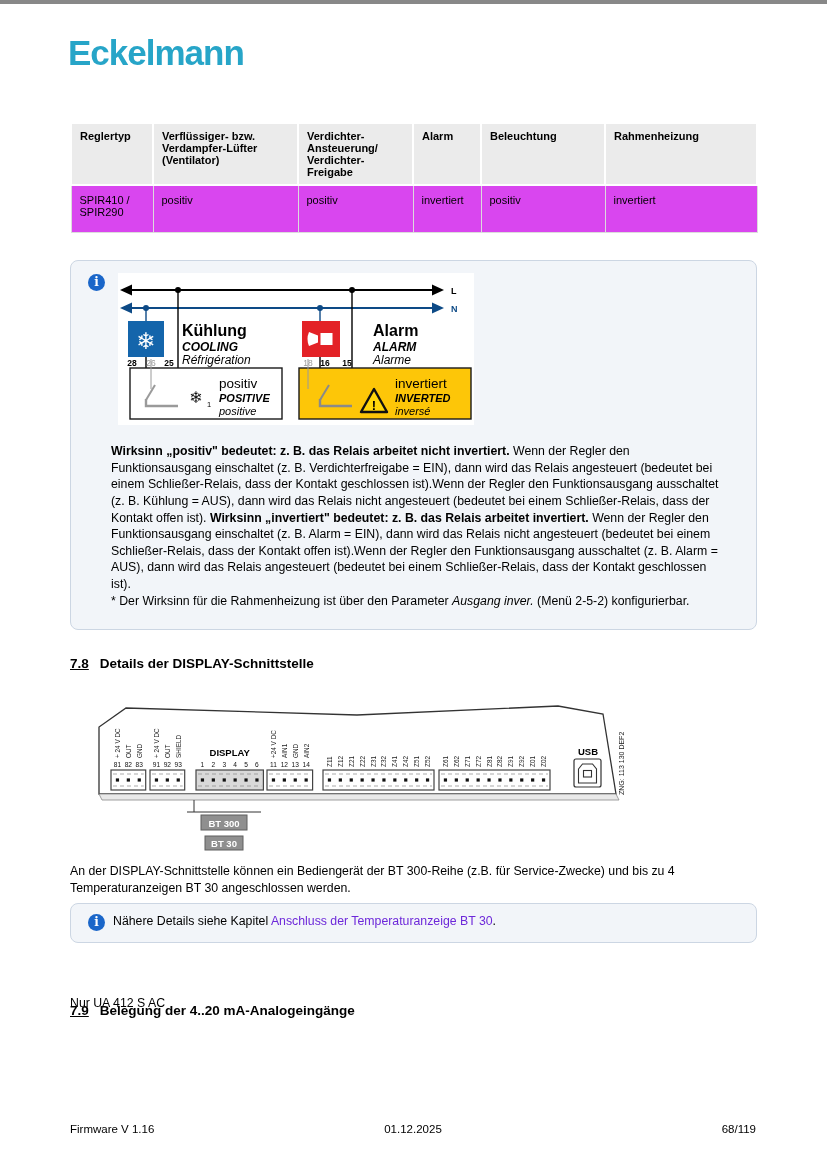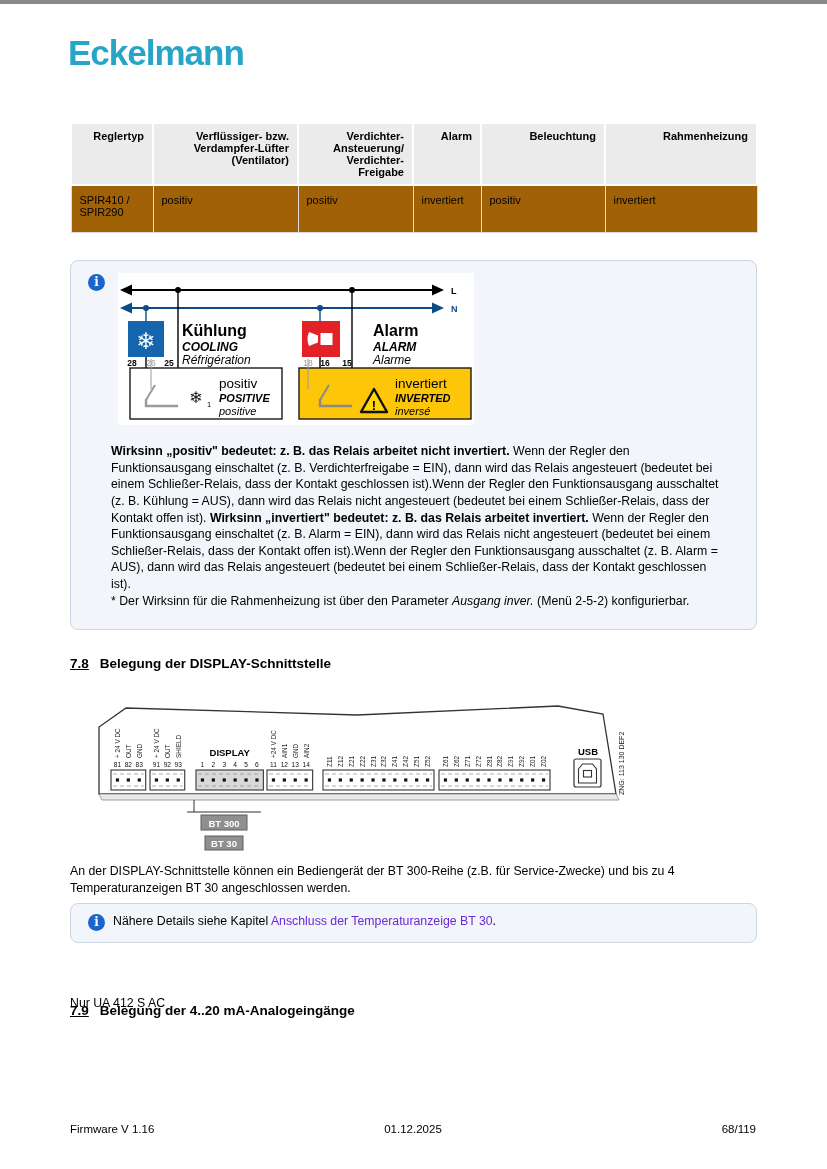--- a/index.html
+++ b/index.html
@@ -8,23 +8,23 @@
 
   
   .logo{position:absolute;left:68px;top:34px;}
   .logo-l1{font-size:35px;font-weight:bold;letter-spacing:-1px;line-height:30px;}
   .logo-l2{font-size:31px;font-weight:bold;letter-spacing:-1px;line-height:30px;display:flex;align-items:center;gap:10px;}
 
   
   table.spec{position:absolute;left:70px;top:118px;width:686px;border-collapse:collapse;table-layout:fixed;
              font-size:11px;}
   table.spec th, table.spec td{vertical-align:top;text-align:left;padding:6px 8px;}
-  table.spec thead th{background:#ebebeb;border:2px solid #ffffff;font-weight:bold;text-align:right;}
+  table.spec thead th{background:#ebebeb;border:2px solid #ffffff;font-weight:bold;}
   table.spec thead tr.grp th{text-align:center;padding:6px 4px;}
-  table.spec tbody td{background:#a16207;border:1px solid #dcdcdc;padding-top:8px;padding-bottom:14px;}
+  table.spec tbody td{background:#d946ef;border:1px solid #dcdcdc;padding-top:8px;padding-bottom:14px;}
 
   
   .info-box{position:absolute;left:70px;background:#f2f5f9;border:1px solid #ccd6e3;border-radius:8px;}
   .box1{top:256px;width:685px;height:368px;}
   .box2{top:899px;width:685px;height:38px;}
   .info-ico{position:absolute;left:17px;top:13px;width:17px;height:17px;border-radius:50%;
             background:#1a66c9;color:#fff;font-size:12px;font-weight:bold;text-align:center;
             line-height:17px;font-family:"DejaVu Serif",serif;}
   .wiring-svg{position:absolute;left:47px;top:12px;}
   .wirksinn{position:absolute;left:40px;top:170px;width:613px;font-size:12.3px;line-height:16.6px;}
@@ -157,21 +157,21 @@
       <text x="277" y="115" font-size="13.5">invertiert</text>
       <text x="277" y="129" font-size="11" font-style="italic" font-weight="600">INVERTED</text>
       <text x="277" y="142" font-size="11" font-style="italic">inversé</text>
     </svg>
 
     <p class="wirksinn"><b>Wirksinn „positiv" bedeutet: z. B. das Relais arbeitet nicht invertiert.</b><span> Wenn der Regler den Funktionsausgang einschaltet (z. B. Verdichterfreigabe = EIN), dann wird das Relais angesteuert (bedeutet bei einem Schließer-Relais, dass der Kontakt geschlossen ist).Wenn der Regler den Funktionsausgang ausschaltet (z. B. Kühlung = AUS), dann wird das Relais nicht angesteuert (bedeutet bei einem Schließer-Relais, dass der Kontakt offen ist). </span><b>Wirksinn „invertiert" bedeutet: z. B. das Relais arbeitet invertiert.</b><span> Wenn der Regler den Funktionsausgang einschaltet (z. B. Alarm = EIN), dann wird das Relais nicht angesteuert (bedeutet bei einem Schließer-Relais, dass der Kontakt offen ist).Wenn der Regler den Funktionsausgang ausschaltet (z. B. Alarm = AUS), dann wird das Relais angesteuert (bedeutet bei einem Schließer-Relais, dass der Kontakt geschlossen ist).</span><br>
     <span>* Der Wirksinn für die Rahmenheizung ist über den Parameter </span><i>Ausgang inver.</i><span> (Menü 2-5-2) konfigurierbar.</span></p>
   </section>
 
   <h2 class="sec sec78">
-    <span class="num">7.8</span><span>Belegung der DISPLAY-Schnittstelle</span>
+    <span class="num">7.8</span><span>Details der DISPLAY-Schnittstelle</span>
   </h2>
 
   <svg class="term-svg" width="612" height="155" viewBox="0 0 612 155">
     <g>
       <polygon points="4,96 4,29 31,10 262,17 463,8 508,16 521,96" fill="#fff" stroke="#333" stroke-width="1.3"></polygon>
       <polygon points="4,96 521,96 524,102 7,102" fill="#e9e9e9" stroke="#888" stroke-width="0.8"></polygon>
     </g>
     <g id="t-blocks">
         <rect x="16" y="72" width="34.7" height="20" fill="#fff" stroke="#444" stroke-width="1.2"></rect>
         <line x1="18" y1="76" x2="48.7" y2="76" stroke="#888" stroke-width="0.7" stroke-dasharray="4,3"></line>

